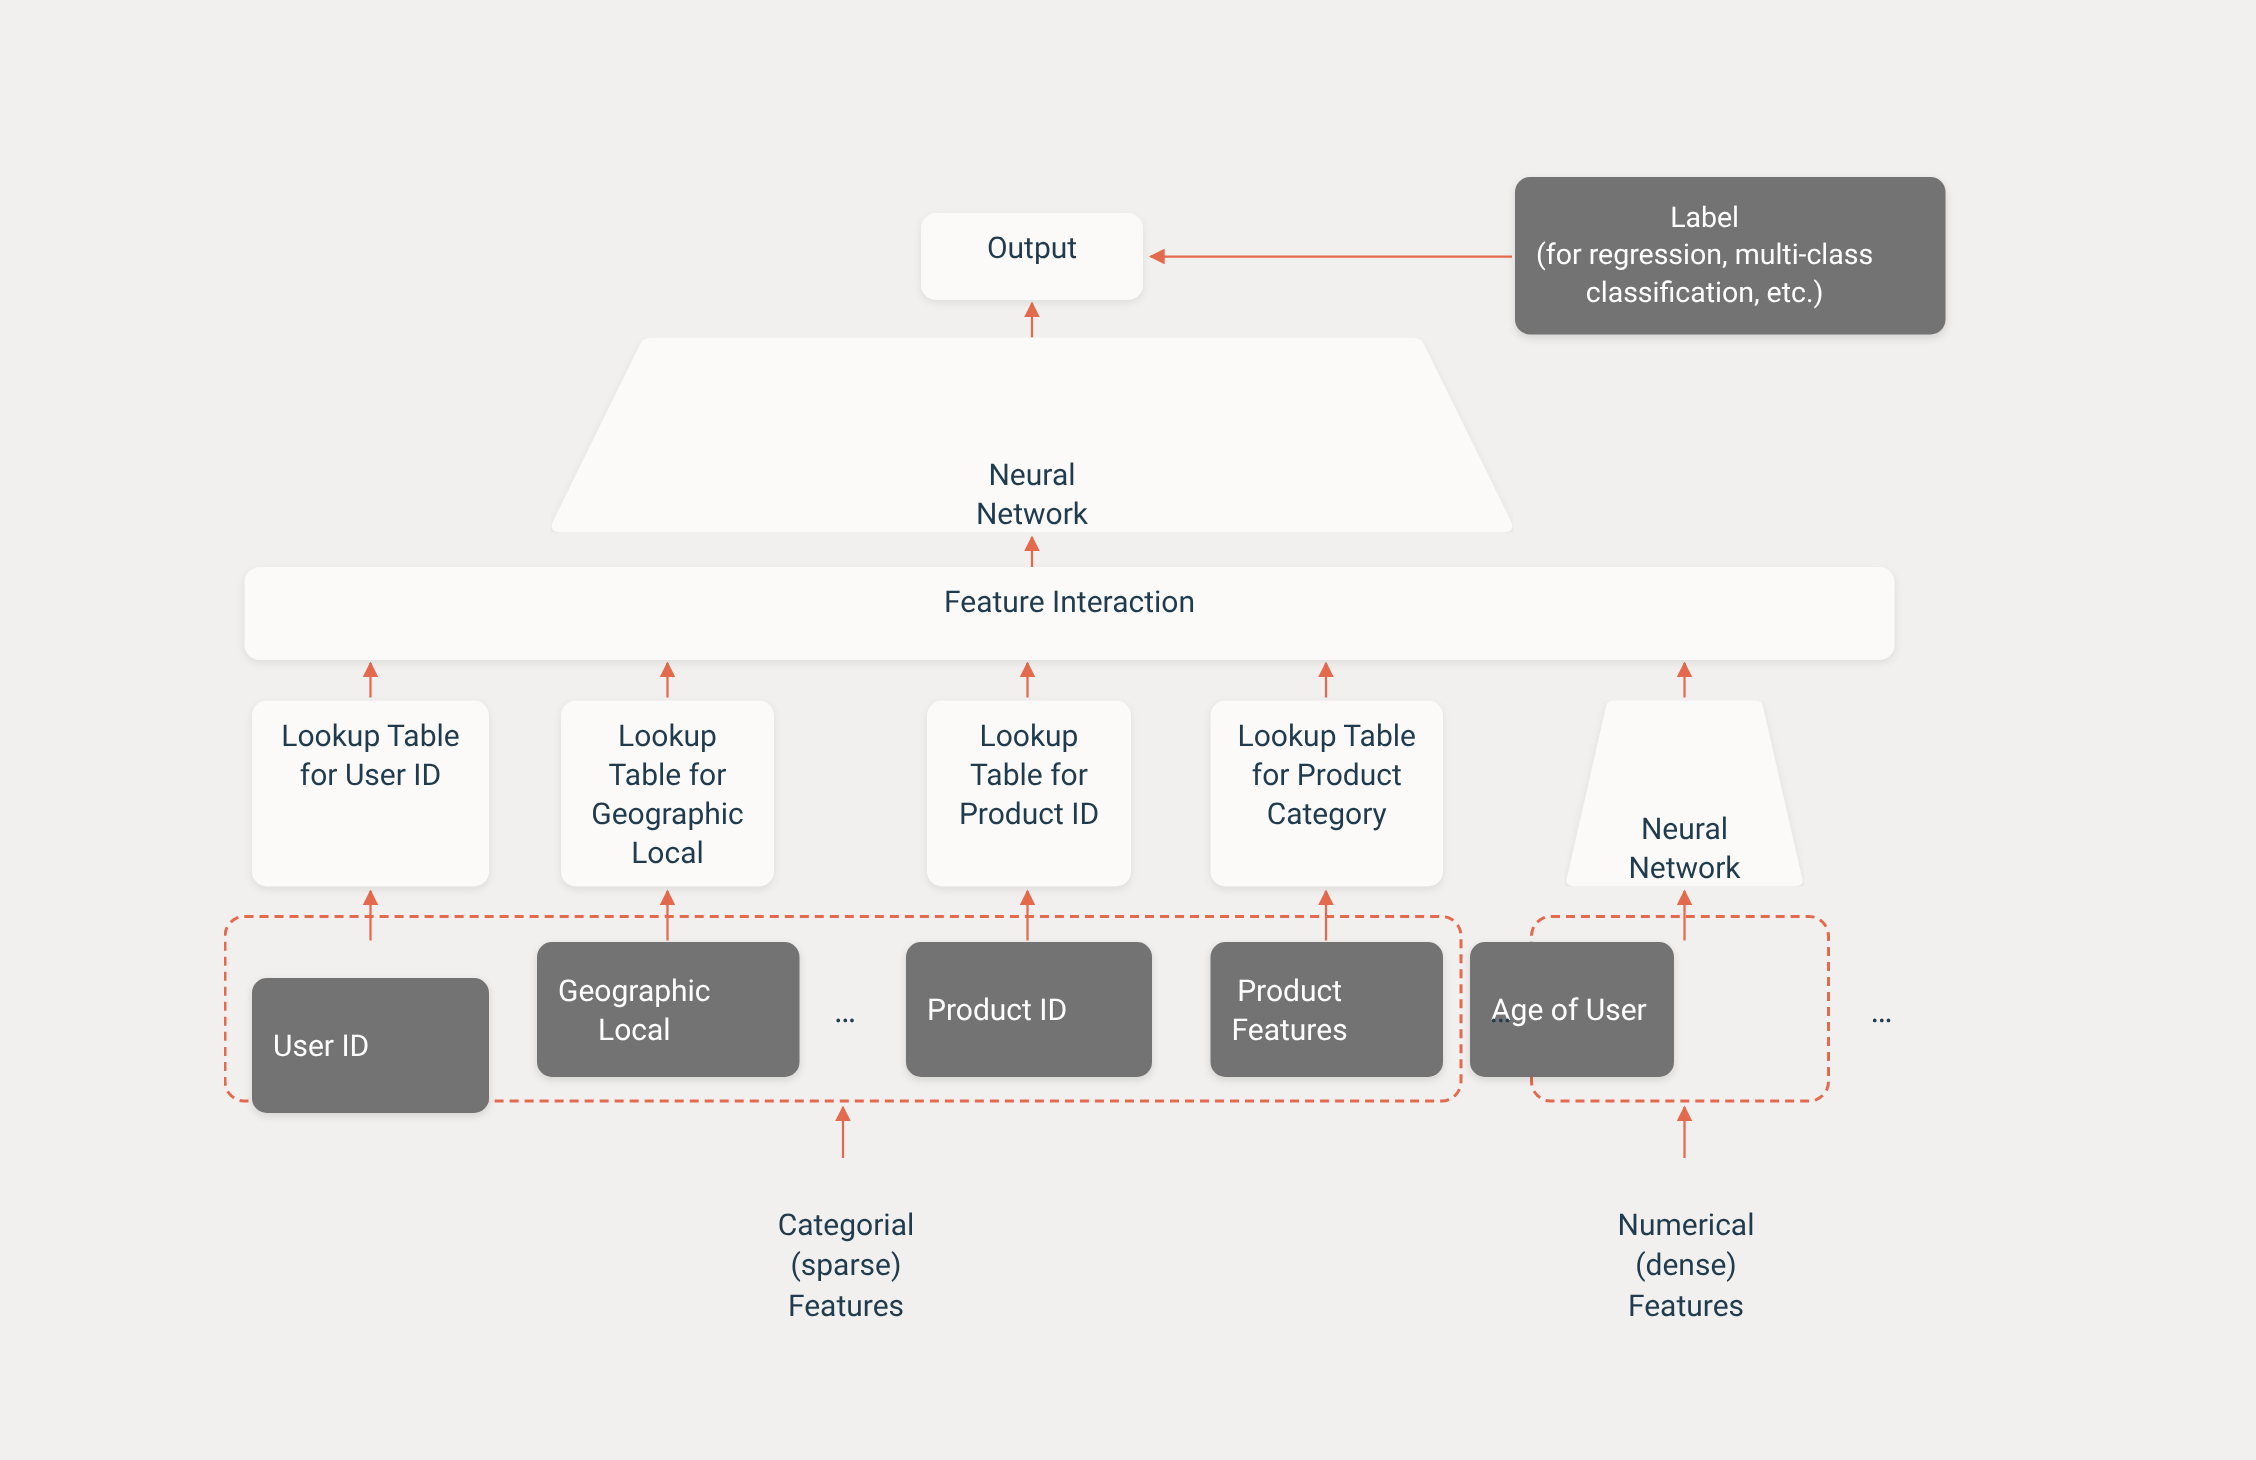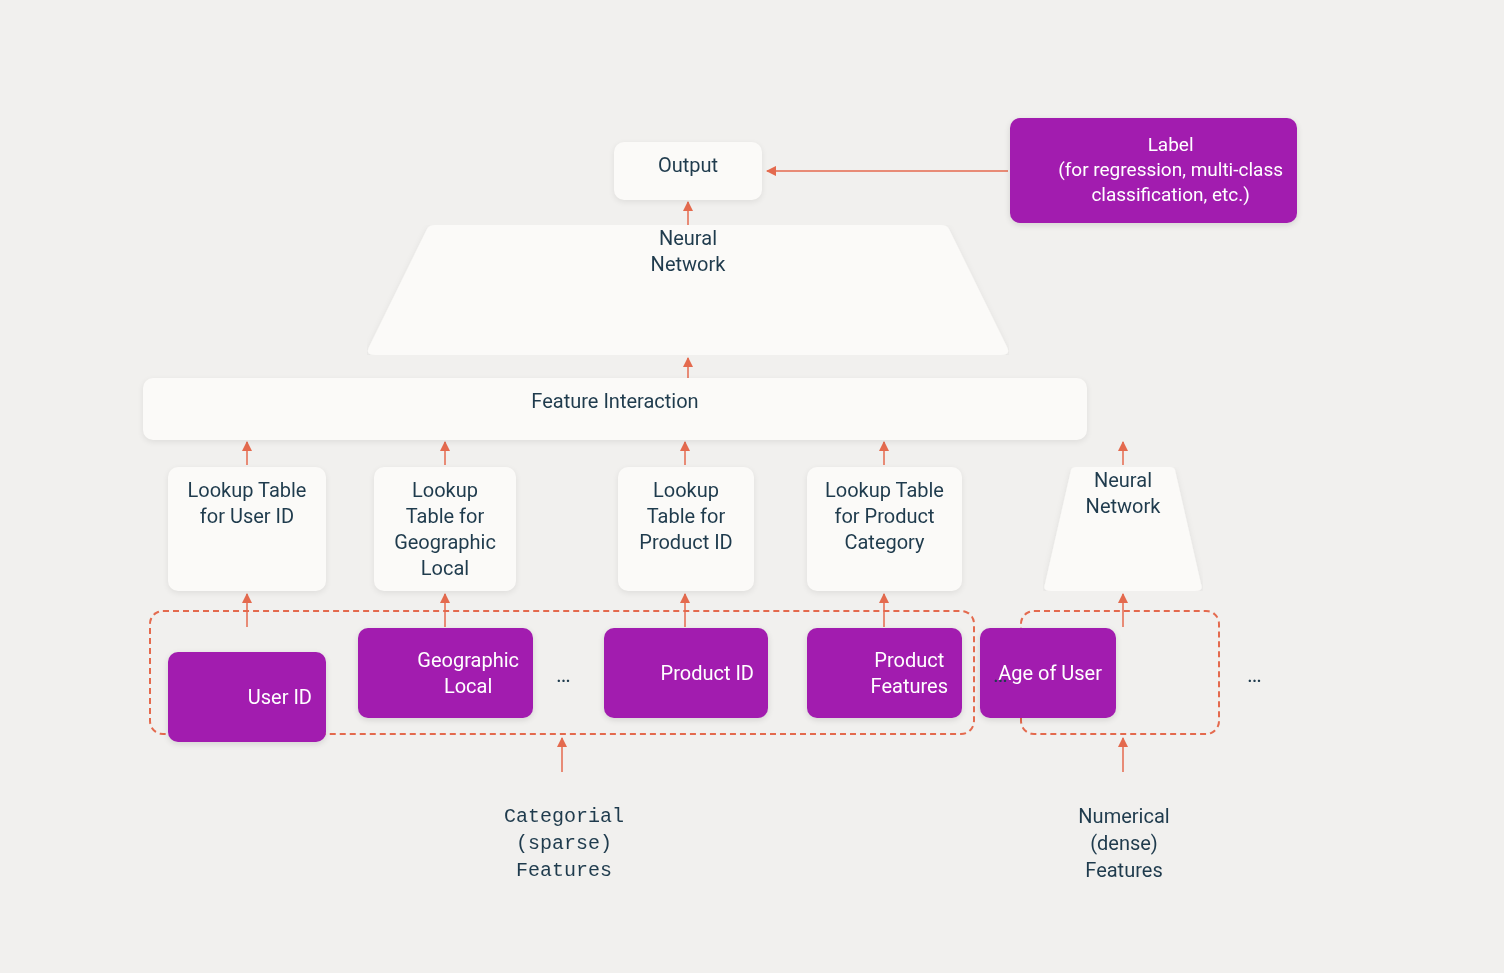--- a/index.html
+++ b/index.html
@@ -19,26 +19,26 @@
     align-items: flex-start;
     justify-content: center;
     text-align: center;
     font-size: 20px;
     line-height: 1.3;
     color: #1f3b4d;
     position: absolute;
     padding: 10px 14px;
   }
   .box-dark {
-    background: #a21caf;
+    background: #737373;
     border-radius: 10px;
     box-shadow: 0 2px 6px rgba(0,0,0,0.12);
     display: flex;
     align-items: center;
-    justify-content: flex-end;
+    justify-content: flex-start;
     text-align: center;
     font-size: 20px;
     line-height: 1.3;
     color: #ffffff;
     position: absolute;
     padding: 8px 14px;
   }
   .caption {
     position: absolute;
     text-align: center;
@@ -65,21 +65,21 @@
     height: 973px;
     pointer-events: none;
   }
   .trap {
     position: absolute;
   }
   .trap svg { width: 100%; height: 100%; display:block; }
   .trap .lbl {
     position: absolute;
     left: 0; right: 0; top: 0; bottom: 0;
-    display: flex; align-items: flex-start; justify-content: center;
+    display: flex; align-items: flex-end; justify-content: center;
     text-align: center; font-size: 20px; color: #1f3b4d; line-height:1.3;
   }
 </style>
 </head>
 <body>
 
 <div class="dashed" style="left:149px; top:610px; width:826px; height:125px;"></div>
 <div class="dashed" style="left:1020px; top:610px; width:200px; height:125px;"></div>
 
 <svg class="conn">
@@ -129,21 +129,21 @@
       </filter>
     </defs>
     <path d="M60 4 Q62 0 68 0 L574 0 Q580 0 582 4 L640 122 Q644 130 634 130 L8 130 Q-2 130 2 122 Z" fill="#fbfaf8" filter="url(#sh1)"></path>
   </svg>
   <div class="lbl" style="white-space:pre-line;">
     <span>Neural
 Network</span>
   </div>
 </div>
 
-<div class="box-light" style="left:143px; top:378px; width:944px; height:62px;">
+<div class="box-light" style="left:163px; top:378px; width:1100px; height:62px;">
   <span>Feature Interaction</span>
 </div>
 
 <div class="box-light" style="left:168px; top:467px; width:158px; height:124px; white-space:pre-line;">
   <span>Lookup Table
 for User ID</span>
 </div>
 <div class="box-light" style="left:374px; top:467px; width:142px; height:124px; white-space:pre-line;">
   <span>Lookup
 Table for
@@ -191,21 +191,21 @@
 Features</span>
 </div>
 <div class="box-dark" style="left:980px; top:628px; width:136px; height:90px;">
   <span>Age of User</span>
 </div>
 
 <div class="ellipsis" style="left:556px; top:662px;"><span>…</span></div>
 <div class="ellipsis" style="left:993px; top:662px;"><span>…</span></div>
 <div class="ellipsis" style="left:1247px; top:662px;"><span>…</span></div>
 
-<div class="caption" style="left:500px; top:776px; width:128px; white-space:pre-line;font-family:Liberation Mono, monospace;">
+<div class="caption" style="left:500px; top:776px; width:128px; white-space:pre-line;">
   <span>Categorial
 (sparse)
 Features</span>
 </div>
 <div class="caption" style="left:1060px; top:776px; width:128px; white-space:pre-line;">
   <span>Numerical
 (dense)
 Features</span>
 </div>
 

